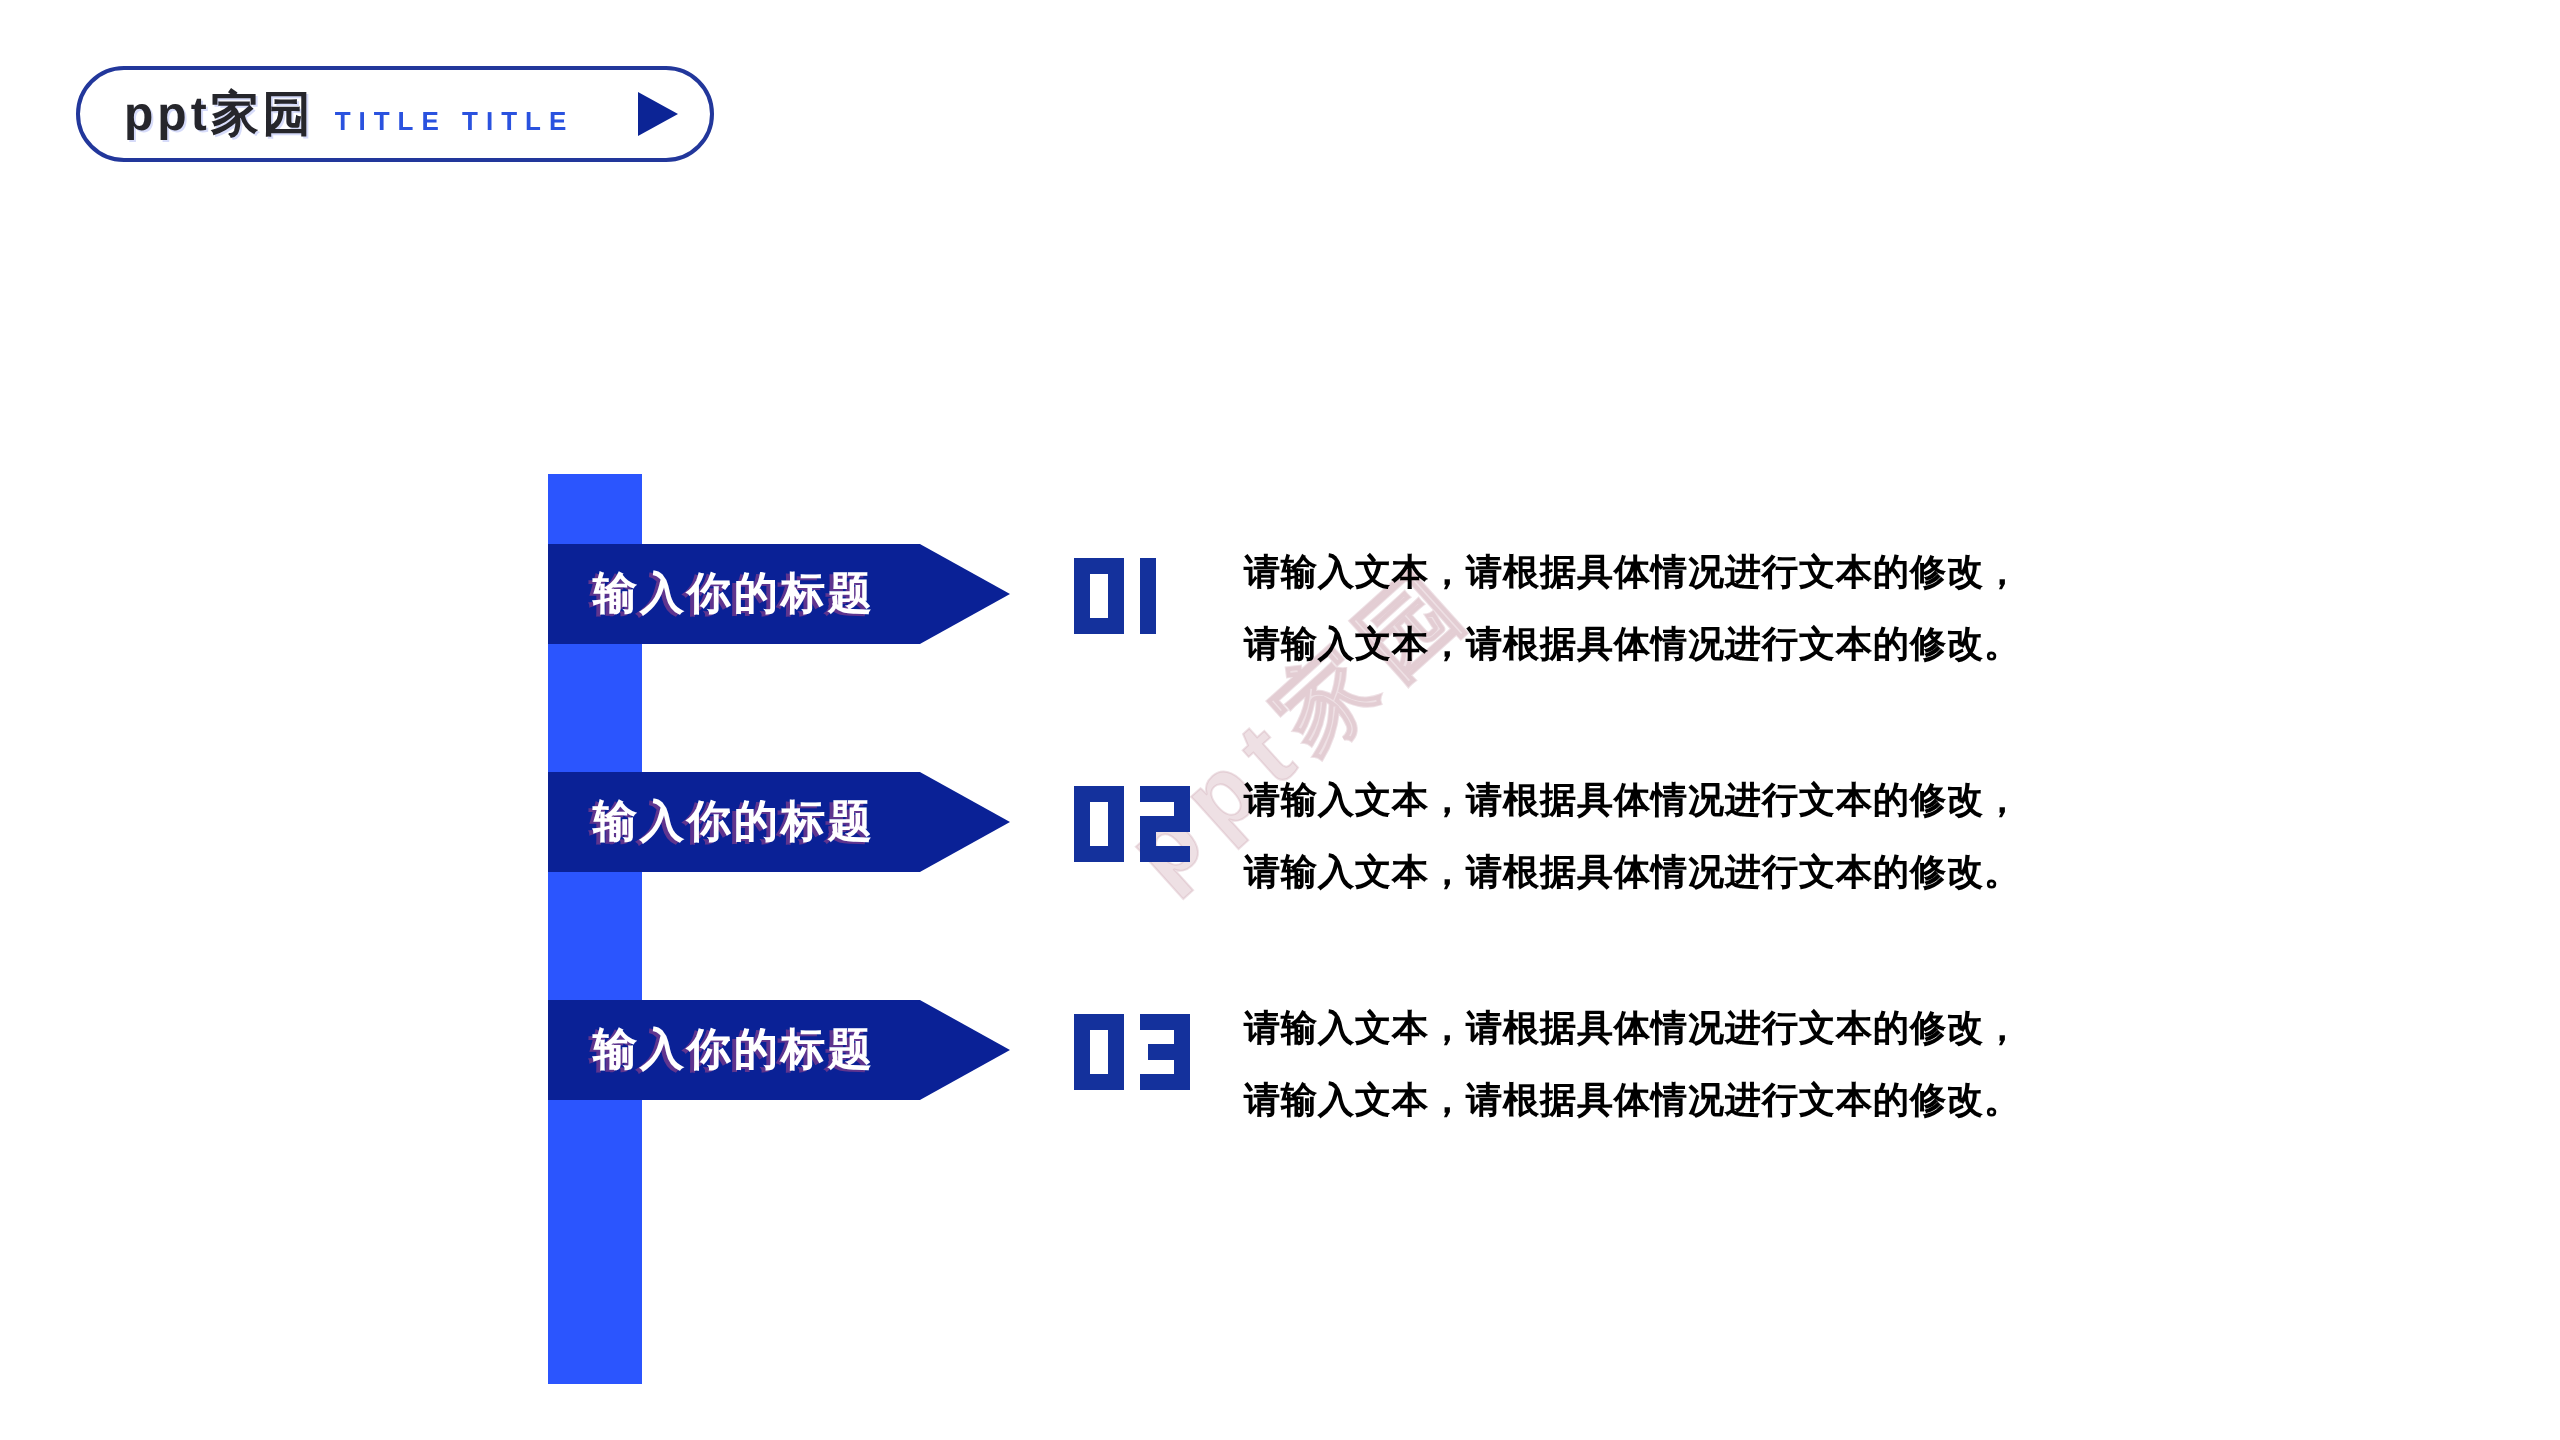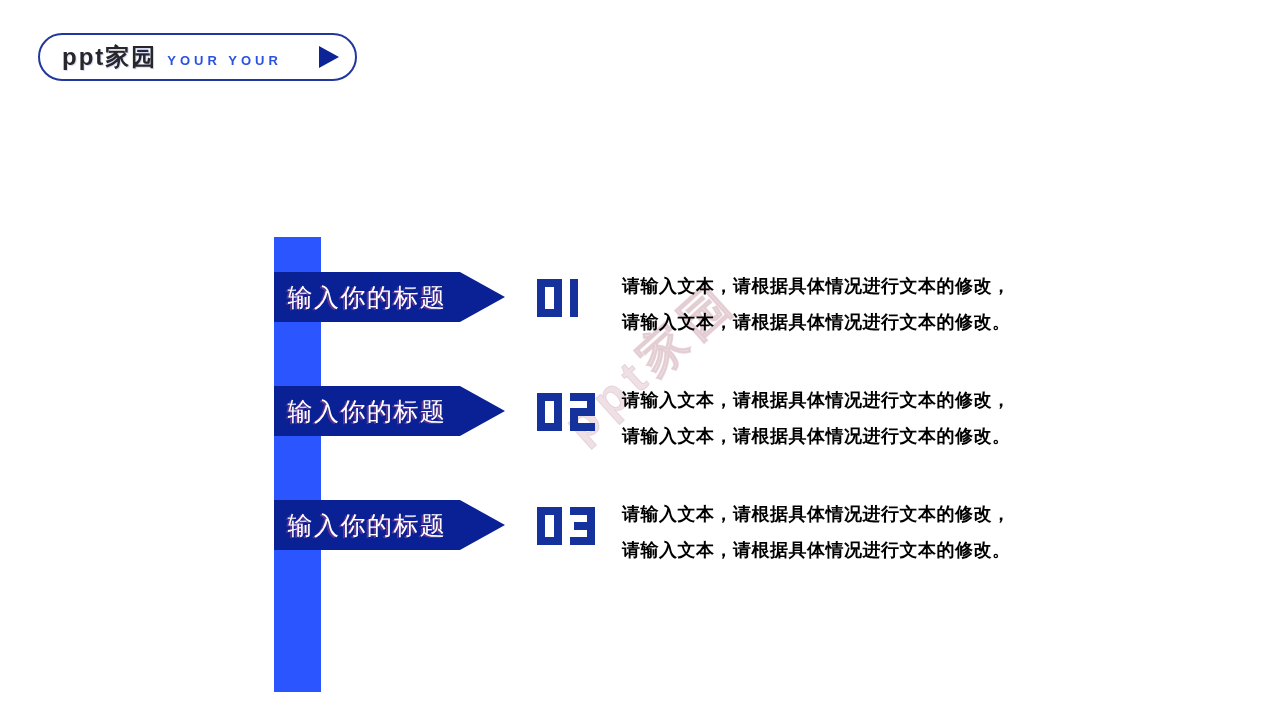--- a/index.html
+++ b/index.html
@@ -52,21 +52,21 @@
   
   .row { position:absolute; left:0; width:1280px; height:50px; }
   .banner {
     position:absolute; left:274px; top:0; width:231px; height:50px;
     background:#0a2196;
     clip-path:polygon(0 0, 80.5% 0, 100% 50%, 80.5% 100%, 0 100%);
     display:flex; align-items:center; justify-content:center;
     box-sizing:border-box; padding-right:45px;
   }
   .banner-label {
-    color:#ffffff; font-size:25px; font-weight:400; letter-spacing:1.5px;
+    color:#ffffff; font-size:22px; font-weight:700; letter-spacing:1.5px;
     text-shadow:-2px 1px 0 rgba(255,90,130,0.35);
     white-space:nowrap;
     text-align:right;
   }
   .row-number { position:absolute; left:537px; top:7px; height:38px; }
   .row-number svg { display:block; }
   .row-body {
     position:absolute; left:622px; top:-4px; width:420px;
     font-size:18px; font-weight:bold; line-height:36px;
     color:#000000; letter-spacing:0.5px; white-space:nowrap;
@@ -74,21 +74,21 @@
 </style>
 </head>
 <body>
 
 <div class="stage">
 
   <div class="watermark">ppt家园</div>
 
   <div class="header-pill">
     <span class="header-title-cn">ppt家园</span>
-    <span class="header-title-en">YOUR YOUR</span>
+    <span class="header-title-en">TITLE TITLE</span>
     <span class="play-icon"></span>
   </div>
 
   <div class="vbar"></div>
 
   <div class="row" style="top:272px">
     <div class="banner">
       <span class="banner-label">输入你的标题</span>
     </div>
     <div class="row-number">

